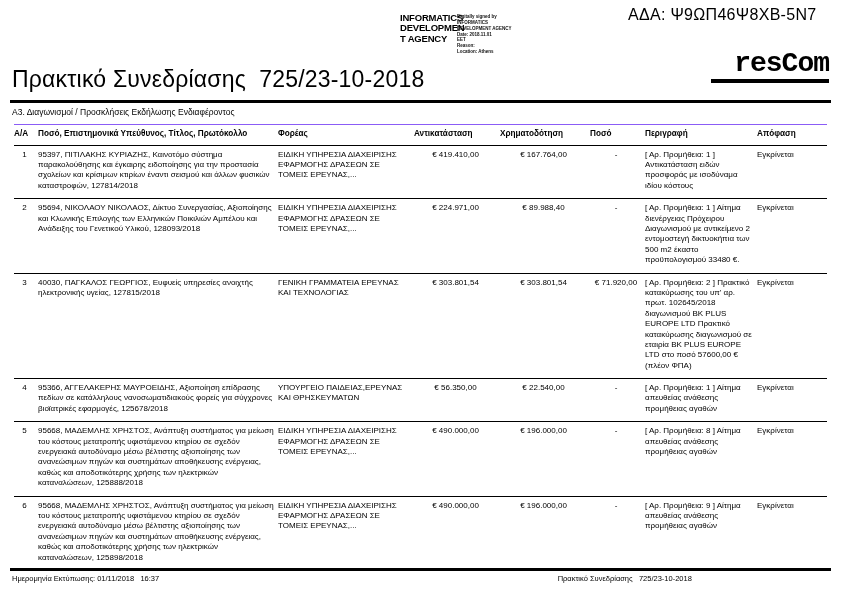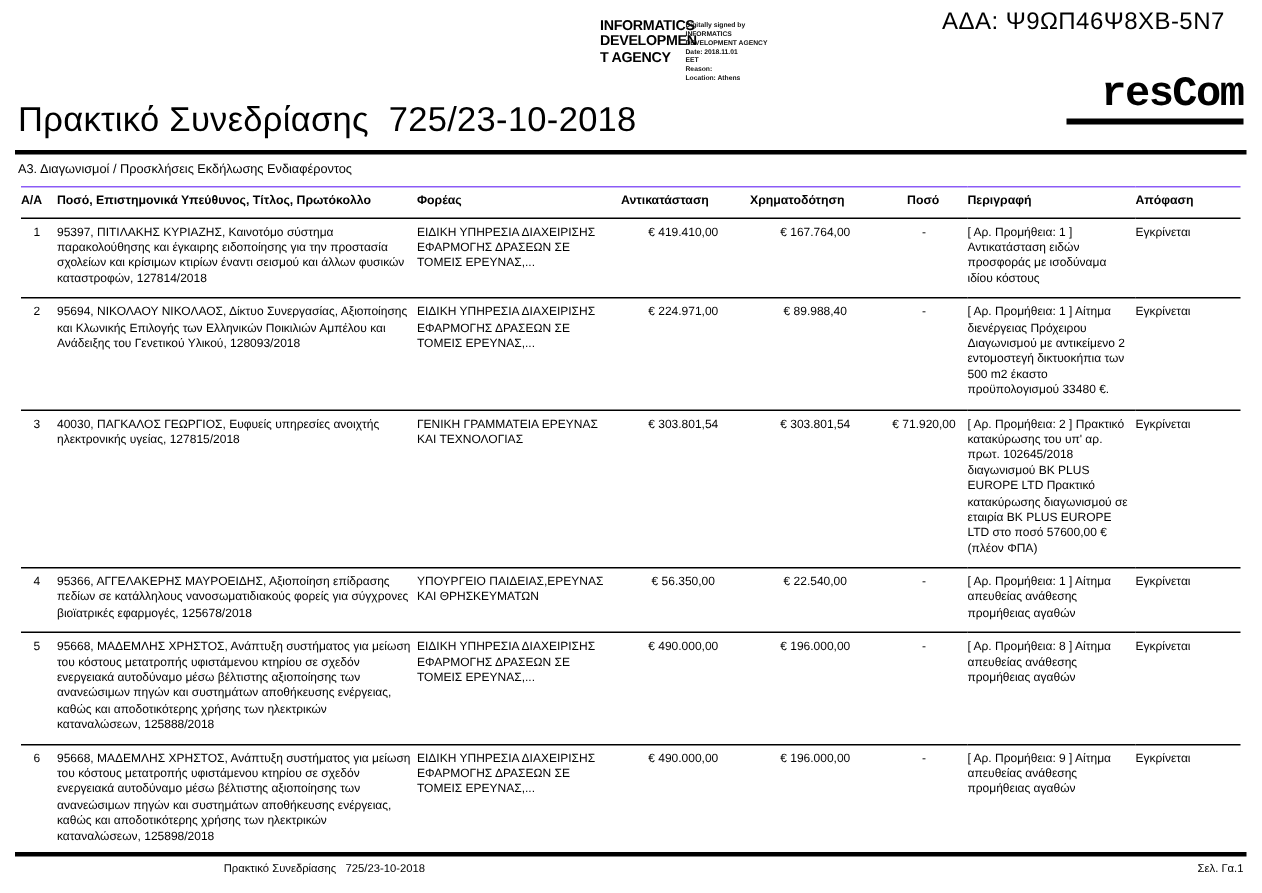--- a/index.html
+++ b/index.html
@@ -43,21 +43,21 @@
     font-weight:bold; text-align:left; vertical-align:top;
     padding:4px 2px 5px 0; font-size:8.2px;
   }
   .doc-table td { vertical-align:top; padding:4px 3px 7px 0; }
   .doc-table thead tr { border-top:1px solid #8b5cf6; border-bottom:1px solid #000; }
   .doc-table tbody tr { border-bottom:1px solid #000; }
   .doc-table tbody tr:last-child { border-bottom:0; }
   .c-num { text-align:center; }
   .c-money { text-align:center; padding-right:6px; white-space:nowrap; }
   .c-fund { padding-right:18px; }
-  th.h-right { text-align:center; padding-right:4px; }
+  th.h-right { text-align:left; padding-right:4px; }
 
   .footer-rule { position:absolute; top:568px; left:10px; right:10px; height:3px; background:#000; }
   .footer {
     position:absolute; top:574px; left:12px; right:12px;
     display:flex; font-size:7.5px; white-space:pre;
   }
   .footer .f-left  { flex:1; text-align:left; }
   .footer .f-center{ flex:1; text-align:center; }
   .footer .f-right { flex:1; text-align:right; }
 </style>
@@ -175,15 +175,15 @@
       <td class="c-money c-fund">€ 196.000,00</td>
       <td class="c-money">-</td>
       <td>[ Αρ. Προμήθεια: 9 ] Αίτημα απευθείας ανάθεσης προμήθειας αγαθών</td>
       <td>Εγκρίνεται</td>
     </tr>
   </tbody>
 </table>
 
 <div class="footer-rule"></div>
 <div class="footer">
+  <span class="f-left">Ημερομηνία Εκτύπωσης: 01/11/2018   16:37</span>
   <span class="f-center">Πρακτικό Συνεδρίασης   725/23-10-2018</span>
-  <span class="f-right">Σελ. Γα.1</span>
 </div>
 
 </body></html>

